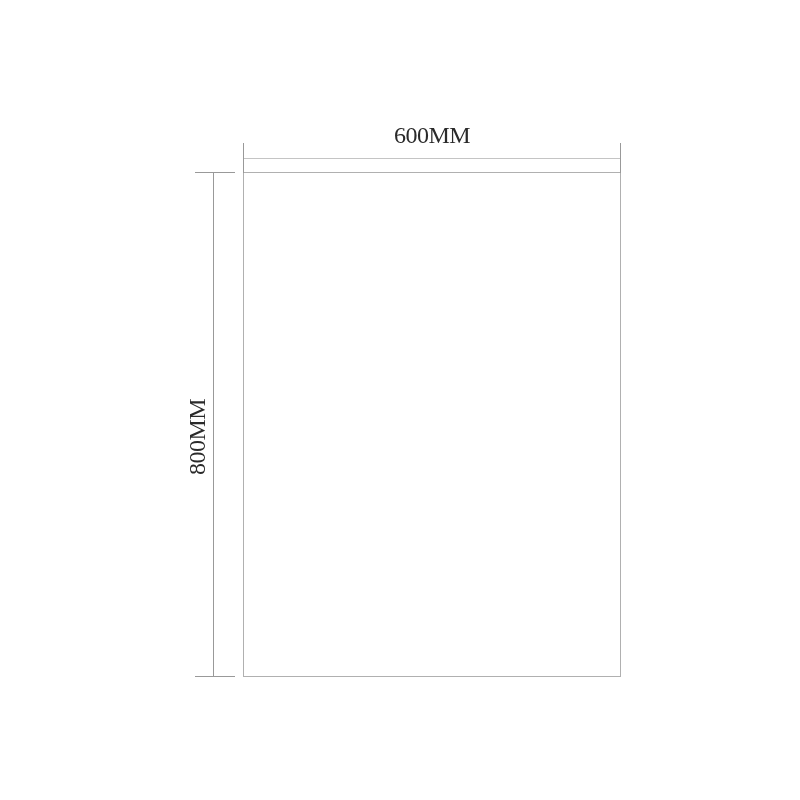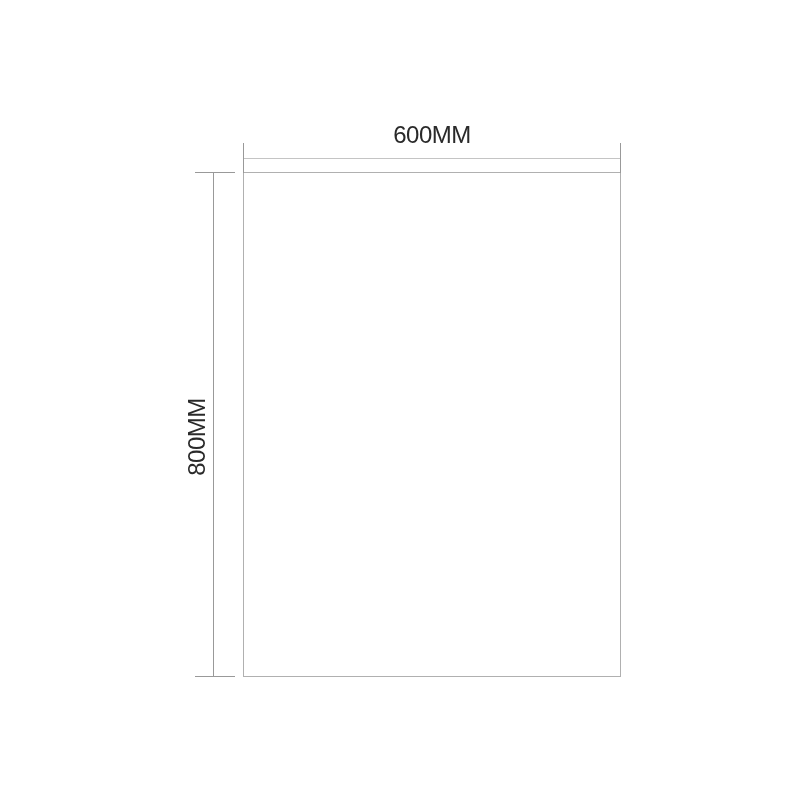--- a/index.html
+++ b/index.html
@@ -6,21 +6,21 @@
     margin: 0;
     padding: 0;
     background: #ffffff;
   }
   .stage {
     position: relative;
     width: 784px;
     height: 800px;
     background: var(--bg, #ffffff);
     overflow: hidden;
-    font-family: Liberation Sans, sans-serif;
+    font-family: Liberation Serif, serif;
   }
 
   
   .product-outline {
     position: absolute;
     left: 243px;
     top: 172px;
     width: 376px;
     height: 503px;
     border: 1px solid var(--outline, #b0b0b0);

